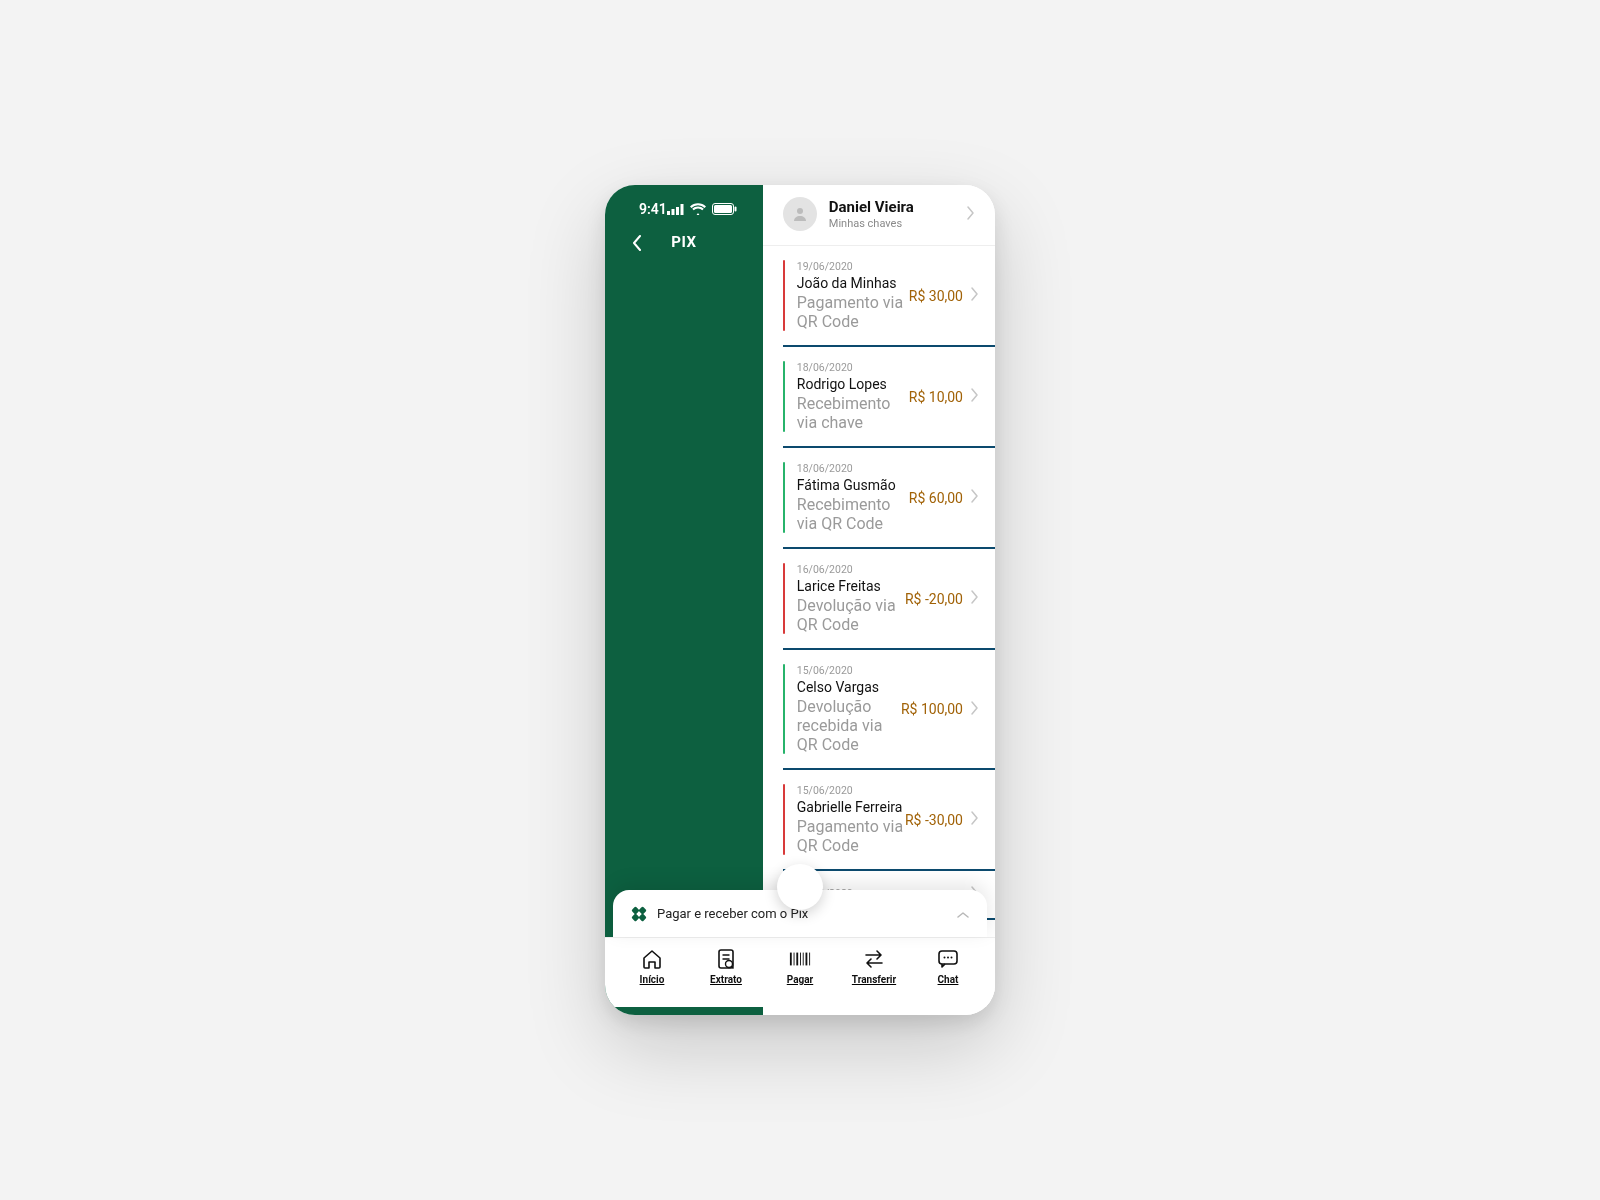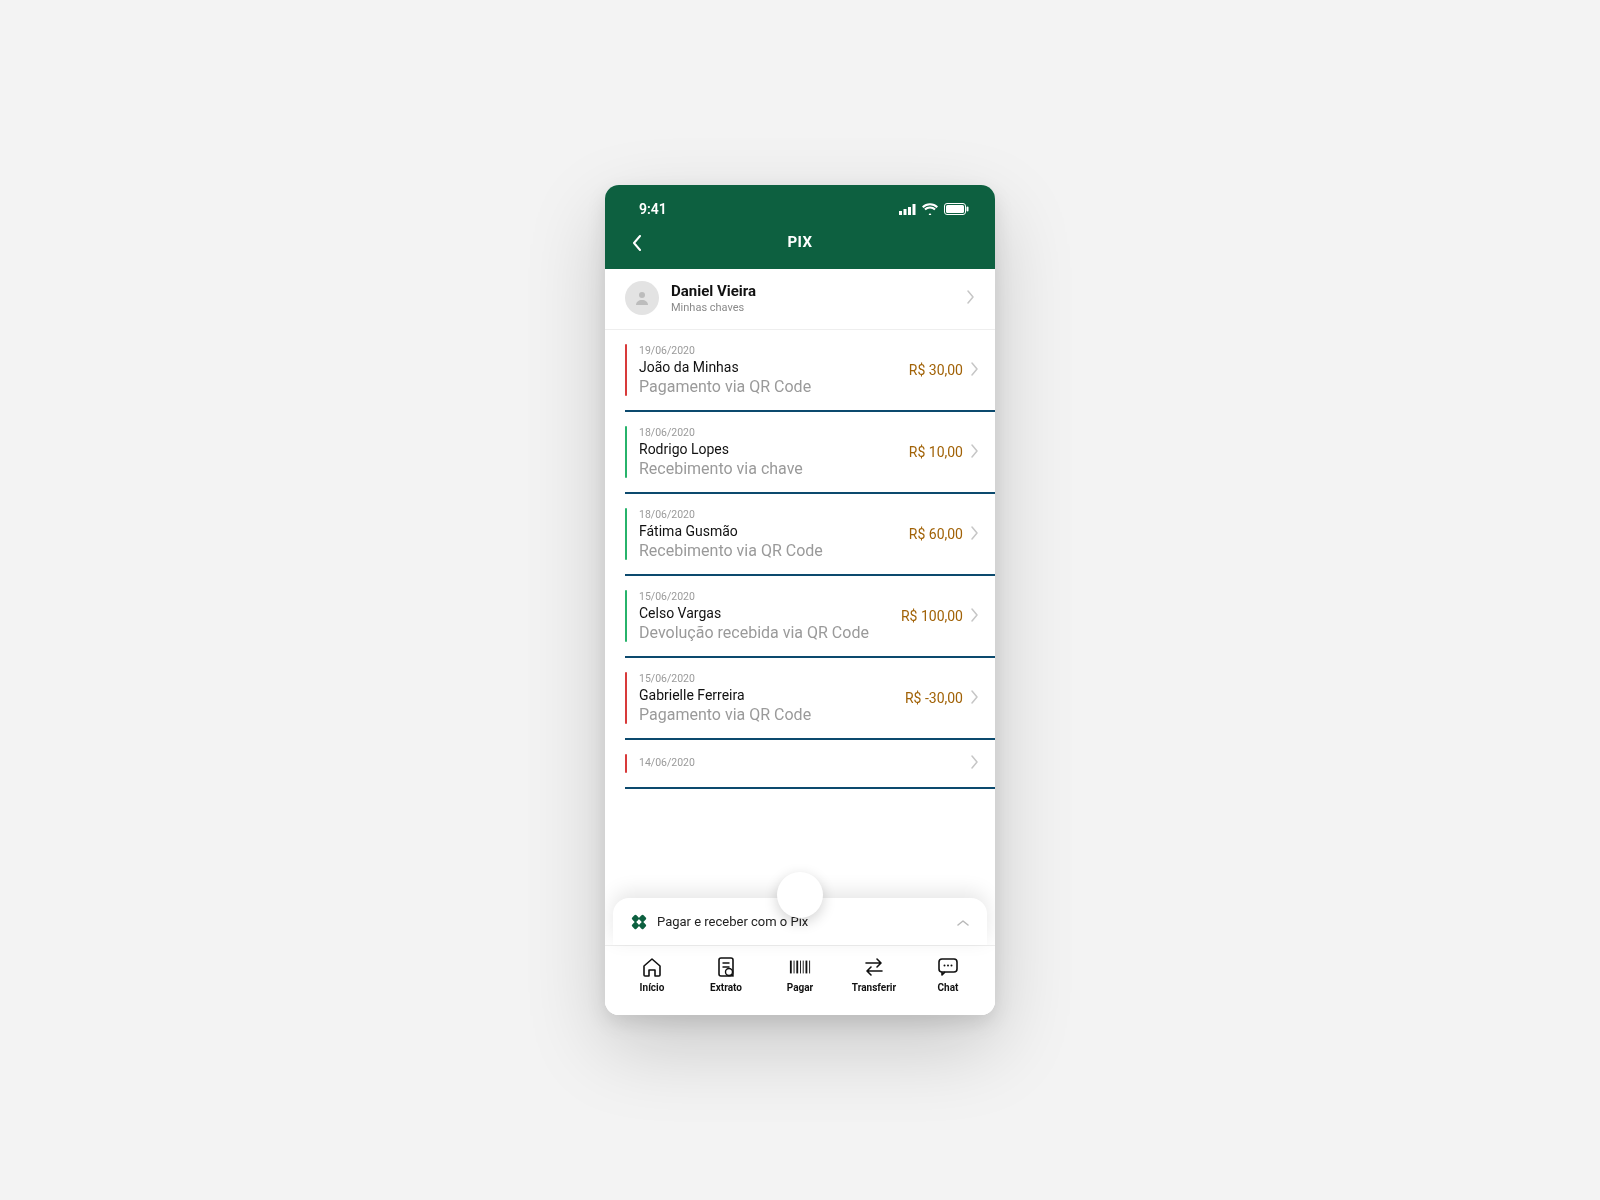--- a/index.html
+++ b/index.html
@@ -9,26 +9,26 @@
     background: #f3f3f3;
     font-family: -apple-system, BlinkMacSystemFont, "Segoe UI", Roboto, Helvetica, Arial, sans-serif;
     display: flex;
     align-items: center;
     justify-content: center;
   }
   .phone {
     width: 390px;
     height: 830px;
     background: #fff;
-    border-radius: 14px;
+    border-radius: 30px;
     box-shadow: 0 30px 80px rgba(0,0,0,0.18), 0 8px 20px rgba(0,0,0,0.10);
     overflow: hidden;
     position: relative;
     display: flex;
-    flex-direction: column;
+    flex-direction: row;
   }
   .header {
     background: #0d6040;
     color: #fff;
     padding-top: 14px;
     padding-bottom: 18px;
   }
   .status-bar {
     display: flex;
     justify-content: space-between;
@@ -81,21 +81,21 @@
   }
   .tx-bar { width: 2px; align-self: stretch; margin-right: 12px; border-radius: 1px; }
   .tx-bar.red { background: #d83a3a; }
   .tx-bar.green { background: #27b36b; }
   .tx-info { flex: 1; }
   .tx-date { font-size: 10.5px; color: #9a9a9a; }
   .tx-name { font-size: 14px; font-weight: 400; color: #111; margin-top: 2px; }
   .tx-desc { font-size: 16px; color: #9a9a9a; margin-top: 2px; }
   .tx-amount { font-size: 14px; color: #a16207; margin-right: 8px; }
   .tx-chev { color: #c6c6c6; }
-  .bottom-area { position: absolute; bottom: 0; left: 0; right: 0; }
+  .bottom-area { position: absolute; bottom: 8px; left: 0; right: 0; }
   .pix-banner {
     background: #fff;
     margin: 0 8px;
     border-top-left-radius: 16px;
     border-top-right-radius: 16px;
     box-shadow: 0 -6px 20px rgba(0,0,0,0.10);
     padding: 14px 18px;
     display: flex; align-items: center; gap: 10px;
     cursor: pointer;
   }
@@ -104,20 +104,21 @@
     display: inline-flex;
   }
   .pix-text { flex: 1; font-size: 13px; color: #222; }
   .pix-chev { color: #b8b8b8; }
   .tabbar {
     background: #fff;
     border-top: 1px solid #eee;
     display: flex;
     justify-content: space-around;
     padding: 10px 10px 22px 10px;
+    text-decoration: underline;
   }
   .tab {
     display: flex; flex-direction: column; align-items: center; gap: 4px;
     cursor: pointer;
     width: 64px;
   }
   .tab-label { font-size: 10px; font-weight: 700; color: #111; }
   .tab-icon { width: 22px; height: 22px; display: flex; align-items: center; justify-content: center; }
   .floating-dot {
     position: absolute;
@@ -209,20 +210,32 @@
             </svg></span>
         </div>
         <div class="tx">
           <div class="tx-bar green"></div>
           <div class="tx-info">
             <div class="tx-date">18/06/2020</div>
             <div class="tx-name">Fátima Gusmão</div>
             <div class="tx-desc">Recebimento via QR Code</div>
           </div>
           <div class="tx-amount">R$ 60,00</div>
+          <span class="tx-chev"><svg width="8" height="14" viewBox="0 0 8 14">
+              <path d="M1 1l5 6-5 6" stroke="#c6c6c6" stroke-width="1.5" fill="none" stroke-linecap="round" stroke-linejoin="round"></path>
+            </svg></span>
+        </div>
+        <div class="tx">
+          <div class="tx-bar red"></div>
+          <div class="tx-info">
+            <div class="tx-date">16/06/2020</div>
+            <div class="tx-name">Larice Freitas</div>
+            <div class="tx-desc">Devolução via QR Code</div>
+          </div>
+          <div class="tx-amount">R$ -20,00</div>
           <span class="tx-chev"><svg width="8" height="14" viewBox="0 0 8 14">
               <path d="M1 1l5 6-5 6" stroke="#c6c6c6" stroke-width="1.5" fill="none" stroke-linecap="round" stroke-linejoin="round"></path>
             </svg></span>
         </div>
         <div class="tx">
           <div class="tx-bar green"></div>
           <div class="tx-info">
             <div class="tx-date">15/06/2020</div>
             <div class="tx-name">Celso Vargas</div>
             <div class="tx-desc">Devolução recebida via QR Code</div>

